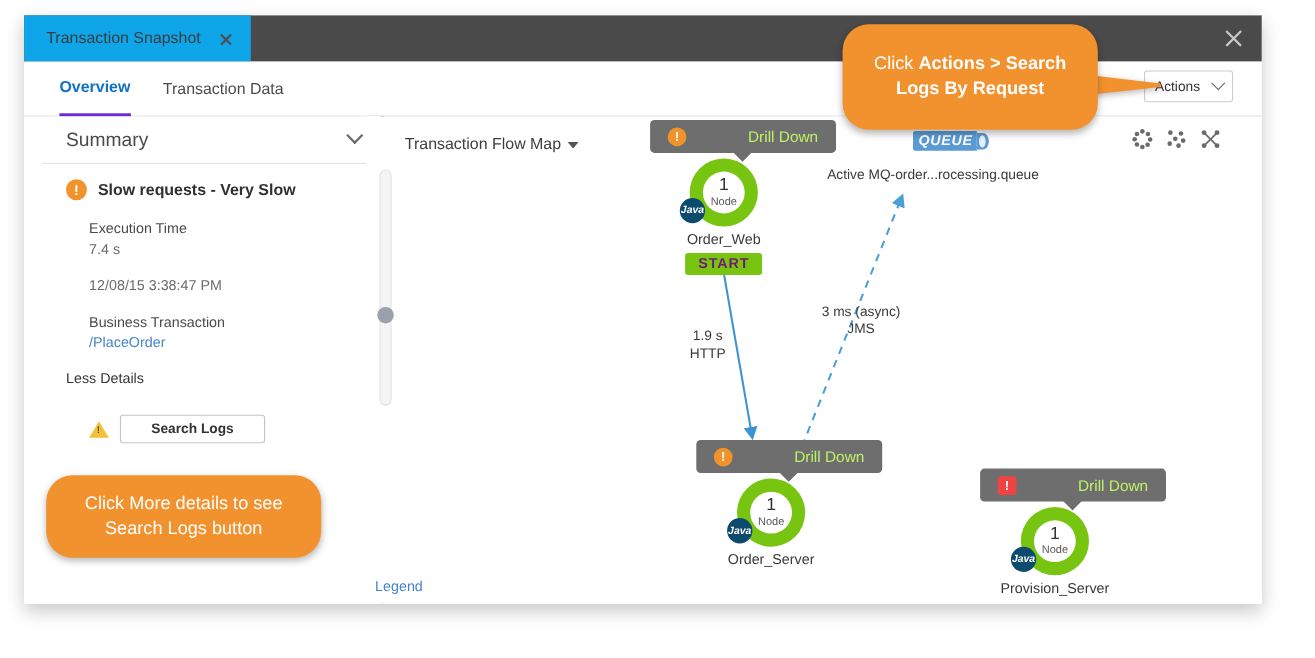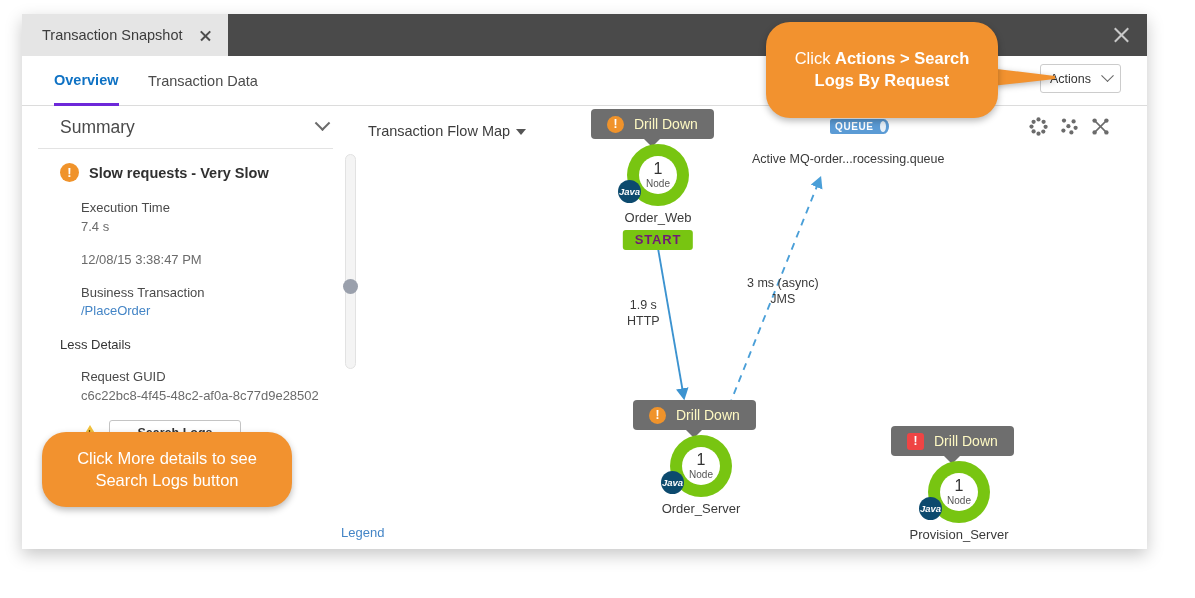--- a/index.html
+++ b/index.html
@@ -30,21 +30,21 @@
     position: absolute;
     left: 0; top: 0;
     width: 100%; height: 42px;
     background: #4a4a4a;
   }
   .tab-chip {
     position: absolute;
     left: 0; top: 0;
     height: 42px;
     padding: 0 16px 0 20px;
-    background: #e5e5e5;
+    background: #0ea5e9;
     display: flex;
     align-items: center;
     gap: 16px;
   }
   .tab-chip-label {
     font-size: 14.5px;
     color: #3c3c3c;
     white-space: nowrap;
   }
   .tab-close {
@@ -415,21 +415,22 @@
     bottom: -8px;
     left: 50%;
     transform: translateX(-50%);
     width: 0; height: 0;
     border-left: 9px solid transparent;
     border-right: 9px solid transparent;
     border-top: 9px solid #6e6e6e;
   }
   .dd-label {
     font-size: 14px;
-    color: #fef9c3;
+    color: #bef264;
+    margin-left: 46px;
   }
   .dd-badge {
     width: 17px; height: 17px;
     border-radius: 50%;
     background: #f0932b;
     color: #fff;
     font-size: 12px;
     font-weight: bold;
     display: flex;
     align-items: center;
@@ -454,26 +455,27 @@
 
   
   .queue-badge {
     position: absolute;
     display: flex;
     align-items: center;
   }
   .queue-badge .qtext {
     background: #5b9bd5;
     color: #ffffff;
-    font-size: 10px;
+    font-size: 13px;
     font-weight: bold;
     letter-spacing: 0.6px;
     padding: 2px 4px 2px 5px;
     border-radius: 2px 0 0 2px;
     line-height: 1.1;
+    font-style: italic;
   }
   .queue-badge .qcap {
     width: 11px; height: 15px;
     background: #5b9bd5;
     border-radius: 0 50% 50% 0 / 0 50% 50% 0;
     position: relative;
   }
   .queue-badge .qcap::after {
     content: "";
     position: absolute;
@@ -567,24 +569,20 @@
             <div class="field-value">12/08/15 3:38:47 PM</div>
           </div>
 
           <div class="field">
             <div class="field-label">Business Transaction</div>
             <div class="field-value link">/PlaceOrder</div>
           </div>
 
           <div class="less-details">Less Details</div>
 
-          <div class="field" style="margin-top:4px;">
-            <div class="field-label">Request GUID</div>
-            <div class="field-value">c6c22bc8-4f45-48c2-af0a-8c77d9e28502</div>
-          </div>
 
           <div class="search-logs-row">
             <span class="warn-tri"></span>
             <span class="search-logs-btn">Search Logs</span>
           </div>
         </div>
       </div>
 
       <div class="right-panel">
 

